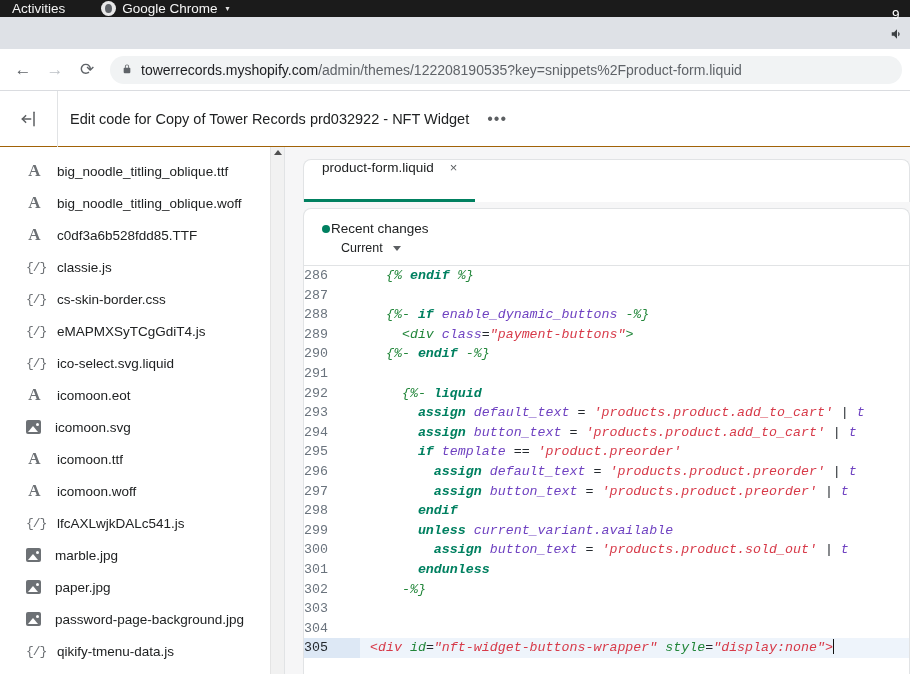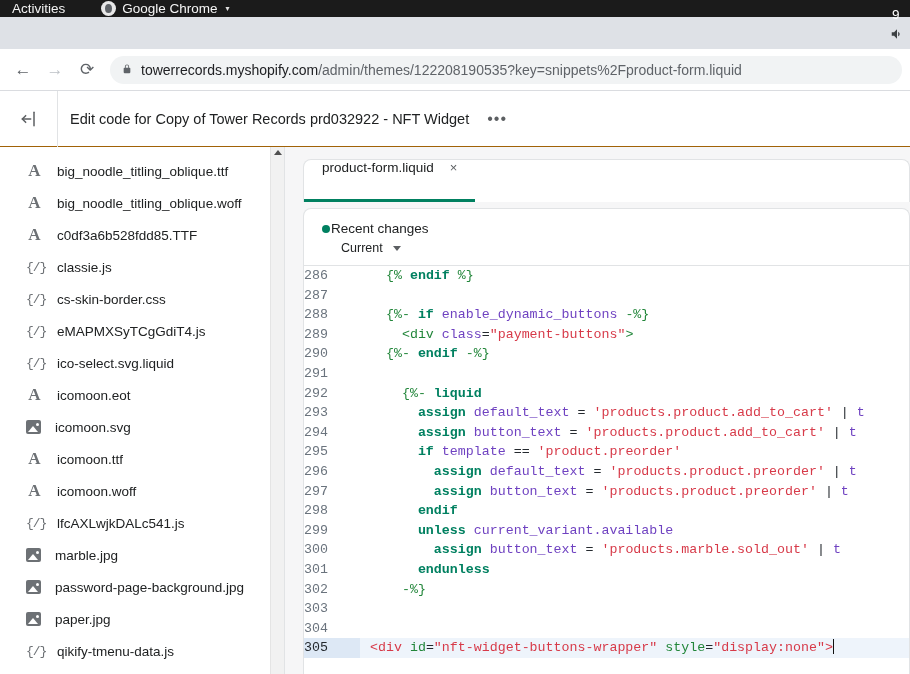--- a/index.html
+++ b/index.html
@@ -251,21 +251,21 @@
     overflow: hidden; position: relative;
     font-family: "Liberation Mono", monospace; font-size: 13.3px; line-height: 19.6px;
   }
   .code-line { display: flex; height: 19.6px; white-space: pre; }
   .code-line.active { background: #eef4fb; }
   .gutter {
     width: 56px; flex: 0 0 56px; text-align: left; padding-right: 12px;
     color: #6a737d; background: #fff; user-select: none;
   }
   .code-line.active .gutter { background: #dde8f5; color: #24292e; }
-  .code-text { padding-left: 10px; flex: 1; min-width: 0; overflow: hidden; }
+  .code-text { padding-left: 10px; flex: 1; min-width: 0; overflow: hidden; font-style: italic; }
 
   
   .t-kw   { color: #008060; font-weight: bold; }
   .t-tag  { color: #22863a; }
   .t-attr { color: #6f42c1; }
   .t-str  { color: #d73a49; }
   .t-var  { color: #6f42c1; }
   .t-pun  { color: #24292e; }
   .t-red  { color: #d73a49; }
   .cursor {
@@ -434,25 +434,25 @@
       <div class="file-row">
         <span class="ficon code">{/}</span>
         <span class="fname">lfcAXLwjkDALc541.js</span>
       </div>
       <div class="file-row">
         <span class="ficon img"></span>
         <span class="fname">marble.jpg</span>
       </div>
       <div class="file-row">
         <span class="ficon img"></span>
+        <span class="fname">paper.jpg</span>
+      </div>
+      <div class="file-row">
+        <span class="ficon img"></span>
         <span class="fname">password-page-background.jpg</span>
-      </div>
-      <div class="file-row">
-        <span class="ficon img"></span>
-        <span class="fname">paper.jpg</span>
       </div>
       <div class="file-row">
         <span class="ficon code">{/}</span>
         <span class="fname">qikify-tmenu-data.js</span>
       </div>
 
       <div class="sb-scroll">
         <div class="sb-arrow"></div>
       </div>
     </div>
@@ -487,21 +487,21 @@
           <div class="code-line"><div class="gutter">290</div><div class="code-text"><span class="t-pun">  </span><span class="t-tag">{%- </span><span class="t-kw">endif</span><span class="t-tag"> -%}</span></div></div>
           <div class="code-line"><div class="gutter">291</div><div class="code-text"></div></div>
           <div class="code-line"><div class="gutter">292</div><div class="code-text"><span class="t-pun">    </span><span class="t-tag">{%- </span><span class="t-kw">liquid</span></div></div>
           <div class="code-line"><div class="gutter">293</div><div class="code-text"><span class="t-pun">      </span><span class="t-kw">assign</span><span class="t-pun"> </span><span class="t-attr">default_text</span><span class="t-pun"> = </span><span class="t-str">'products.product.add_to_cart'</span><span class="t-pun"> | </span><span class="t-var">t</span></div></div>
           <div class="code-line"><div class="gutter">294</div><div class="code-text"><span class="t-pun">      </span><span class="t-kw">assign</span><span class="t-pun"> </span><span class="t-attr">button_text</span><span class="t-pun"> = </span><span class="t-str">'products.product.add_to_cart'</span><span class="t-pun"> | </span><span class="t-var">t</span></div></div>
           <div class="code-line"><div class="gutter">295</div><div class="code-text"><span class="t-pun">      </span><span class="t-kw">if</span><span class="t-pun"> </span><span class="t-attr">template</span><span class="t-pun"> == </span><span class="t-str">'product.preorder'</span></div></div>
           <div class="code-line"><div class="gutter">296</div><div class="code-text"><span class="t-pun">        </span><span class="t-kw">assign</span><span class="t-pun"> </span><span class="t-attr">default_text</span><span class="t-pun"> = </span><span class="t-str">'products.product.preorder'</span><span class="t-pun"> | </span><span class="t-var">t</span></div></div>
           <div class="code-line"><div class="gutter">297</div><div class="code-text"><span class="t-pun">        </span><span class="t-kw">assign</span><span class="t-pun"> </span><span class="t-attr">button_text</span><span class="t-pun"> = </span><span class="t-str">'products.product.preorder'</span><span class="t-pun"> | </span><span class="t-var">t</span></div></div>
           <div class="code-line"><div class="gutter">298</div><div class="code-text"><span class="t-pun">      </span><span class="t-kw">endif</span></div></div>
           <div class="code-line"><div class="gutter">299</div><div class="code-text"><span class="t-pun">      </span><span class="t-kw">unless</span><span class="t-pun"> </span><span class="t-attr">current_variant.available</span></div></div>
-          <div class="code-line"><div class="gutter">300</div><div class="code-text"><span class="t-pun">        </span><span class="t-kw">assign</span><span class="t-pun"> </span><span class="t-attr">button_text</span><span class="t-pun"> = </span><span class="t-str">'products.marble.sold_out'</span><span class="t-pun"> | </span><span class="t-var">t</span></div></div>
+          <div class="code-line"><div class="gutter">300</div><div class="code-text"><span class="t-pun">        </span><span class="t-kw">assign</span><span class="t-pun"> </span><span class="t-attr">button_text</span><span class="t-pun"> = </span><span class="t-str">'products.product.sold_out'</span><span class="t-pun"> | </span><span class="t-var">t</span></div></div>
           <div class="code-line"><div class="gutter">301</div><div class="code-text"><span class="t-pun">      </span><span class="t-kw">endunless</span></div></div>
           <div class="code-line"><div class="gutter">302</div><div class="code-text"><span class="t-pun">    </span><span class="t-tag">-%}</span></div></div>
           <div class="code-line"><div class="gutter">303</div><div class="code-text"></div></div>
           <div class="code-line"><div class="gutter">304</div><div class="code-text"></div></div>
           <div class="code-line active"><div class="gutter">305</div><div class="code-text"><span class="t-red">&lt;div </span><span class="t-tag">id</span><span class="t-pun">=</span><span class="t-red">"nft-widget-buttons-wrapper"</span><span class="t-pun"> </span><span class="t-tag">style</span><span class="t-pun">=</span><span class="t-red">"display:none"</span><span class="t-red">&gt;</span><span class="cursor"></span></div></div>
         </div>
 
     </div>
   </div>
 </div>

